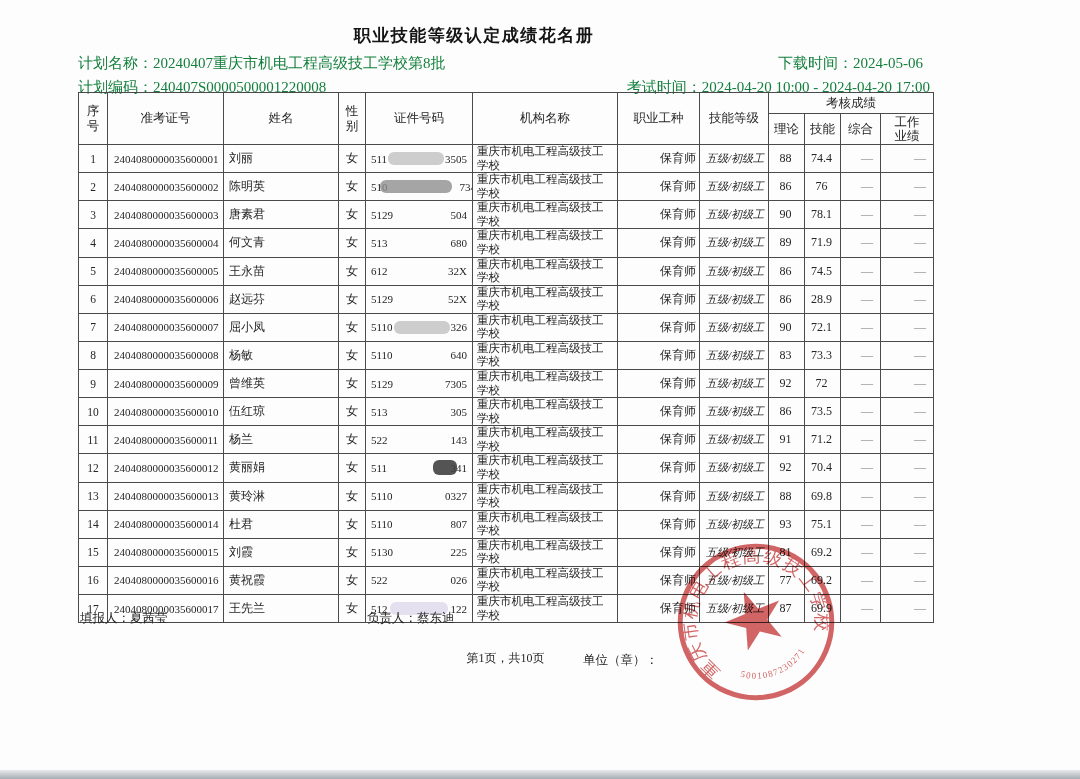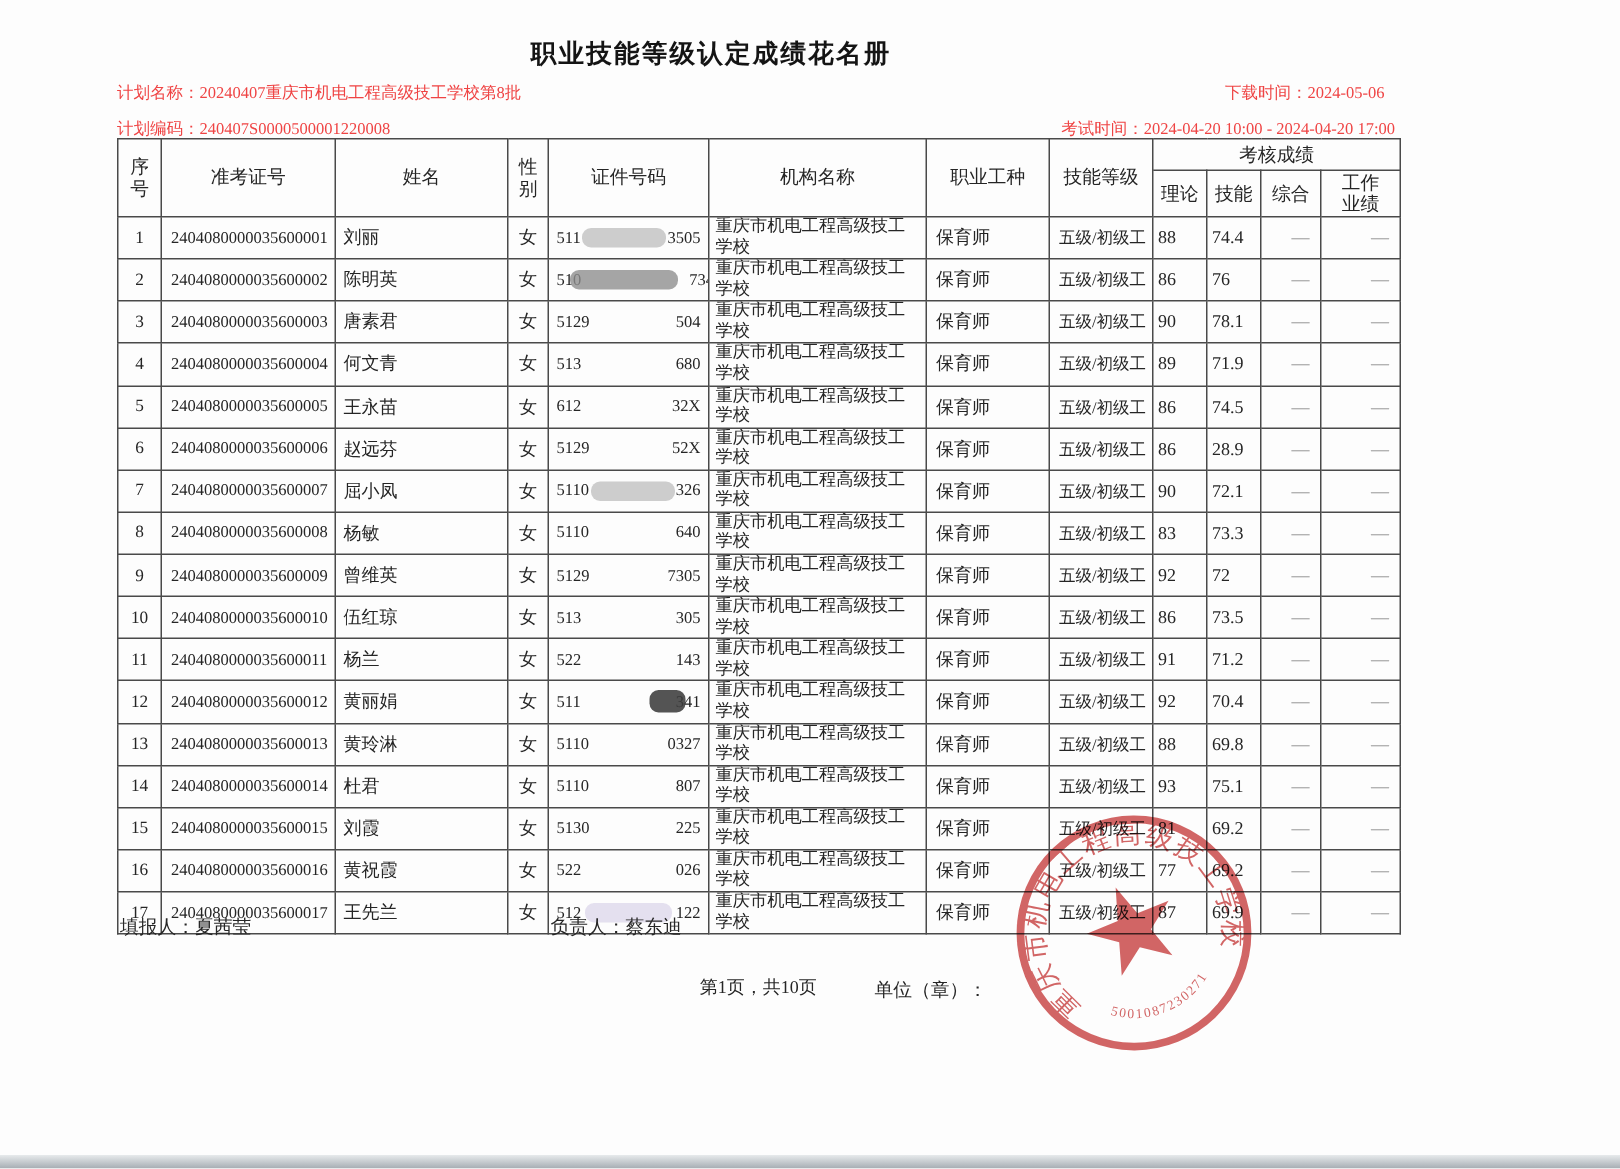--- a/index.html
+++ b/index.html
@@ -6,21 +6,21 @@
   body{
     width:1080px;height:779px;position:relative;overflow:hidden;
     background:#fdfdfd;
     font-family:"Liberation Serif","DejaVu Serif",serif;
     color:#222;
   }
   .page-title{
     position:absolute;top:24px;left:0;width:948px;text-align:center;
     font-size:17px;font-weight:700;letter-spacing:1.5px;color:#141414;
   }
-  .meta-item{position:absolute;font-size:11px;color:#ef4444;white-space:nowrap;}
+  .meta-item{position:absolute;font-size:15px;color:#15803d;white-space:nowrap;}
   .meta-plan-name{left:78px;top:54px;}
   .meta-download{top:54px;right:157px;}
   .meta-plan-code{left:78px;top:78px;}
   .meta-exam{top:78px;right:150px;}
 
   table.roster{
     position:absolute;left:78px;top:92px;width:855px;
     border-collapse:collapse;table-layout:fixed;
     font-size:12px;color:#252525;
     border:1.5px solid #3c3c3c;
@@ -38,23 +38,23 @@
   td.c-gender{text-align:center;}
   td.c-id{font-size:11px;padding:0 5px;}
   .idcell{display:flex;justify-content:space-between;align-items:center;}
   .redact{height:13px;border-radius:6px;flex:0 0 auto;}
   .mask-none{width:0;background:transparent;}
   .mask-gray{width:56px;background:#aeaeae;opacity:.6;}
   .mask-dark{width:72px;background:#8f8f8f;opacity:.8;transform:translateX(-8px);}
   .mask-black{width:24px;height:15px;background:#3c3c3c;opacity:.88;transform:translateX(26px);}
   .mask-light{width:58px;background:#cfc9e4;opacity:.55;}
   td.c-org{font-size:11.5px;line-height:1.18;padding-left:4px;}
-  td.c-occ{padding-left:6px;}
-  td.c-level{font-size:11px;padding-left:6px;}
-  td.c-score{text-align:left;padding-right:5px;}
+  td.c-occ{padding-left:6px;text-align:right;}
+  td.c-level{font-size:11px;padding-left:6px;font-style:italic;}
+  td.c-score{text-align:center;padding-right:5px;}
   td.c-dash{text-align:right;padding-right:7px;color:#8e8e8e;}
 
   .footer-item{position:absolute;font-size:12.5px;color:#262626;white-space:nowrap;}
   .f-filler{left:80px;top:610px;}
   .f-manager{left:367px;top:610px;}
   .f-unit{left:583px;top:610px;margin-top:42px;}
   .f-page{left:78px;top:650px;width:855px;text-align:center;font-size:12px;}
 
   .seal{
     position:absolute;left:666px;top:536px;width:180px;height:172px;

